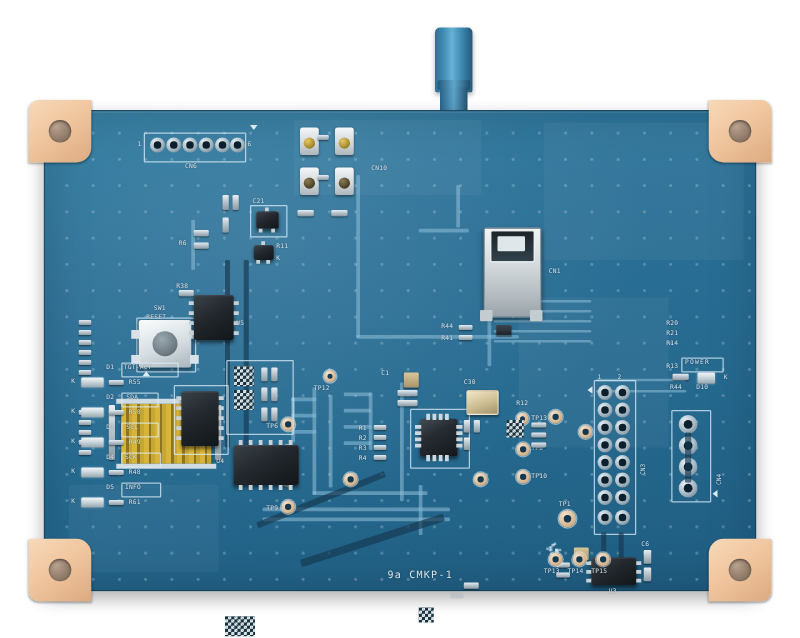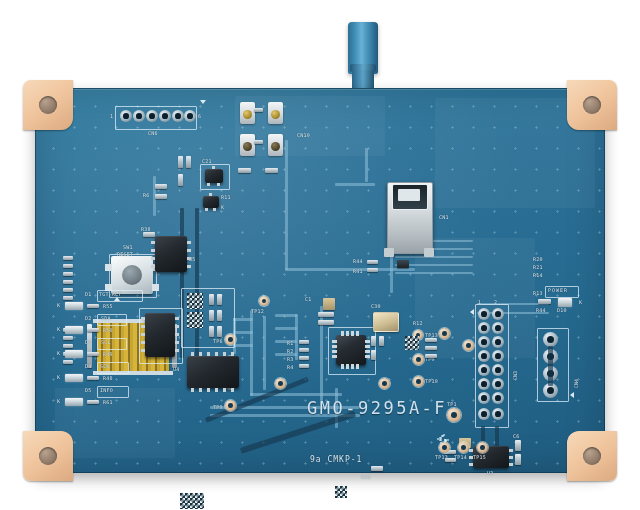--- a/index.html
+++ b/index.html
@@ -608,21 +608,20 @@
     </div>
     <div class="silk" style="left:186px;top:106px;">R11</div>
     <div class="silk" style="left:186px;top:116px;">K</div>
     <div class="smd" style="left:120px;top:96px;width:12px;height:5px;"></div>
     <div class="smd" style="left:120px;top:106px;width:12px;height:5px;"></div>
     <div class="silk" style="left:108px;top:104px;">R6</div>
 
     <div class="chk" style="left:145px;top:405px;width:24px;height:16px;"></div>
     <div class="chk" style="left:300px;top:398px;width:12px;height:12px;"></div>
 
-    <div class="silk-lg" style="left:272px;top:310px;">GMO-9295A-F</div>
     <div class="silk" style="left:275px;top:367px;font-size:8px;letter-spacing:1px;">9a CMKP-1</div>
 
     <div class="silk" style="left:326px;top:386px;">R33</div>
     <div class="smd" style="left:336px;top:378px;width:12px;height:5px;"></div>
 
     <div class="pad" style="left:240px;top:290px;width:11px;height:11px;">
         <div class="h"></div>
       </div>
     <div class="pad" style="left:344px;top:290px;width:11px;height:11px;">
         <div class="h"></div>

